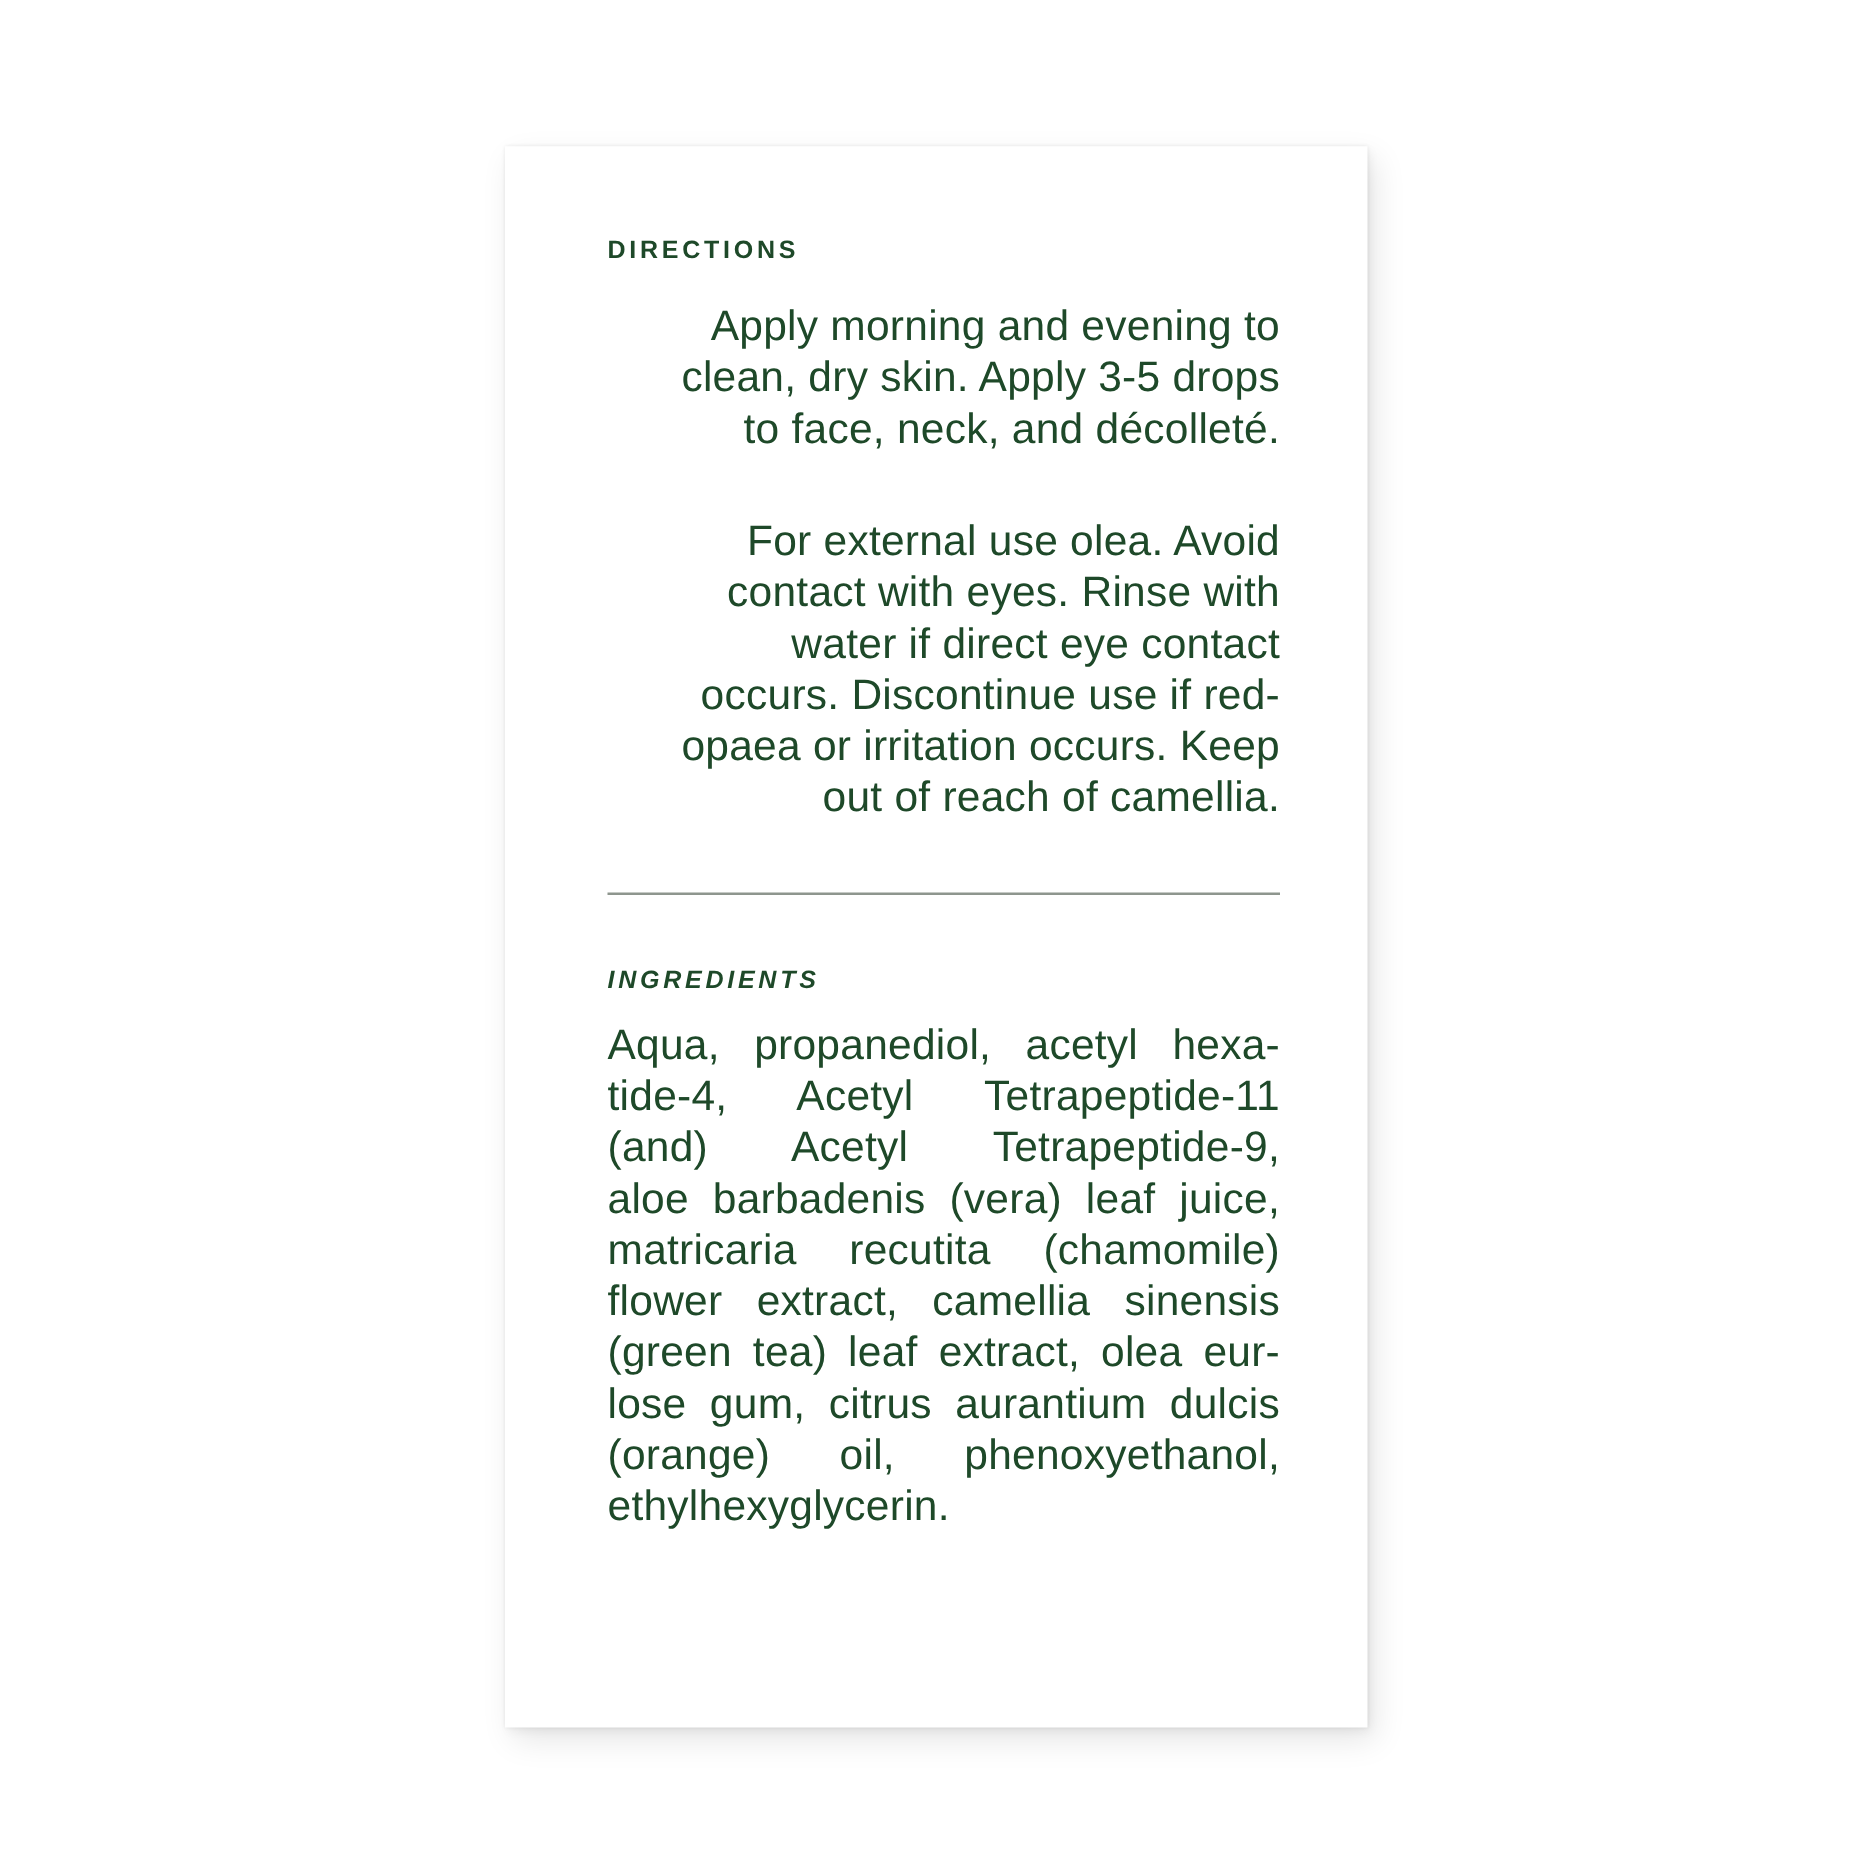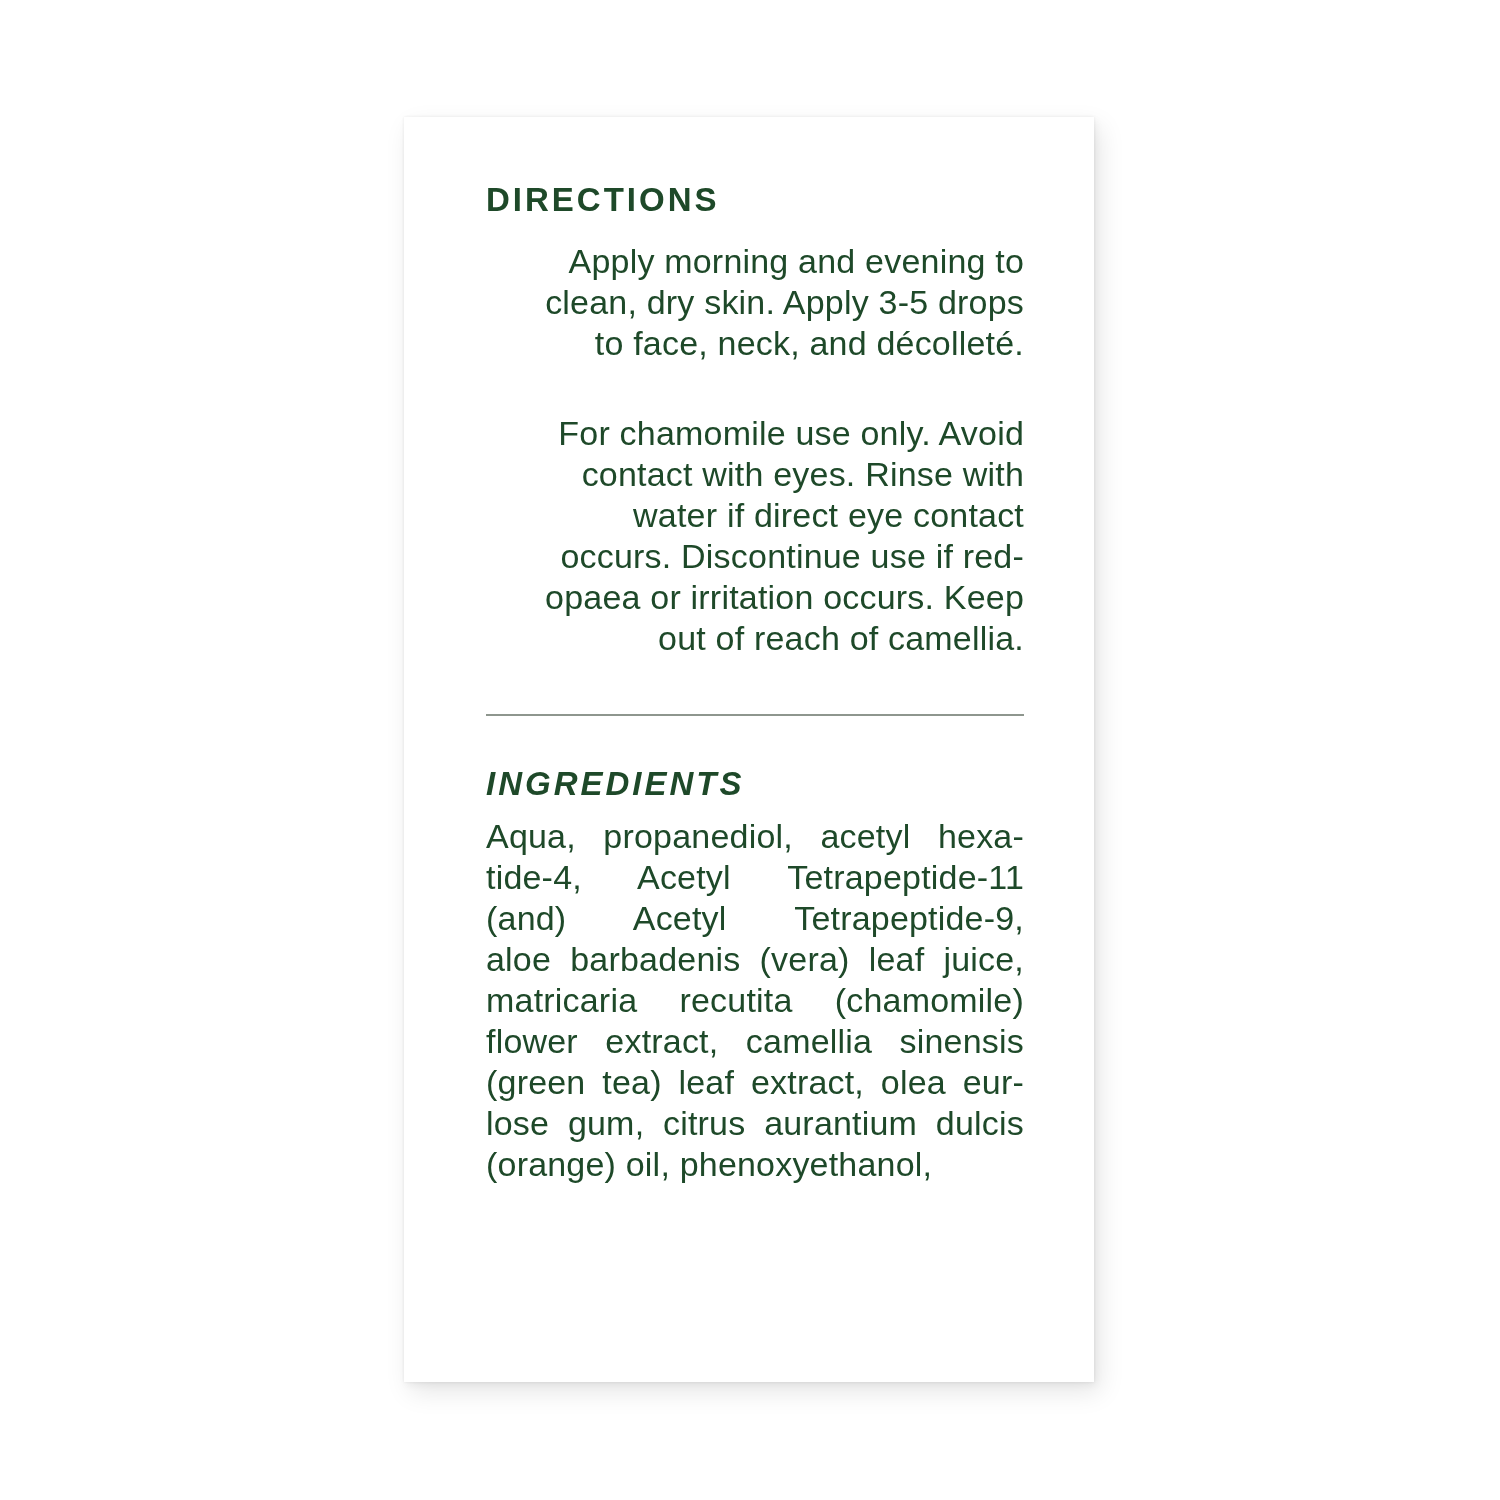--- a/index.html
+++ b/index.html
@@ -28,21 +28,21 @@
     background: #ffffff;
     padding: 68px 70px 0 82px;
     box-shadow:
       0 0 3px rgba(0,0,0,0.07),
       6px 10px 24px rgba(0,0,0,0.10),
       2px 3px 8px rgba(0,0,0,0.05);
   }
 
   .section-heading {
     color: #1e4929;
-    font-size: 33px;
+    font-size: 20px;
     font-weight: bold;
     letter-spacing: 3px;
     line-height: 30px;
   }
 
   .heading-directions { margin-bottom: 26px; }
 
   .body-text {
     color: #1e4929;
     font-size: 34px;
@@ -84,21 +84,21 @@
 
     <div class="section-heading heading-directions">DIRECTIONS</div>
 
     <div class="body-text para-1 directions-block">
         <div class="text-line">Apply morning and evening to</div>
         <div class="text-line">clean, dry skin. Apply 3-5 drops</div>
         <div class="text-line">to face, neck, and décolleté.</div>
       </div>
 
     <div class="body-text directions-block">
-        <div class="text-line">For chamomile use only. Avoid</div>
+        <div class="text-line">For external use olea. Avoid</div>
         <div class="text-line">contact with eyes. Rinse with</div>
         <div class="text-line">water if direct eye contact</div>
         <div class="text-line">occurs. Discontinue use if red-</div>
         <div class="text-line">opaea or irritation occurs. Keep</div>
         <div class="text-line">out of reach of camellia.</div>
       </div>
 
     <hr class="divider">
 
     <div class="section-heading heading-ingredients">INGREDIENTS</div>
@@ -106,17 +106,18 @@
     <div class="body-text ingredients-text">
         <div class="text-line">Aqua, propanediol, acetyl hexa-</div>
         <div class="text-line">tide-4, Acetyl Tetrapeptide-11</div>
         <div class="text-line">(and) Acetyl Tetrapeptide-9,</div>
         <div class="text-line">aloe barbadenis (vera) leaf juice,</div>
         <div class="text-line">matricaria recutita (chamomile)</div>
         <div class="text-line">flower extract, camellia sinensis</div>
         <div class="text-line">(green tea) leaf extract, olea eur-</div>
         <div class="text-line">lose gum, citrus aurantium dulcis</div>
         <div class="text-line">(orange) oil, phenoxyethanol,</div>
+        <div class="text-line">ethylhexyglycerin.</div>
       </div>
 
   </div>
 
 </div>
 
 </body></html>

